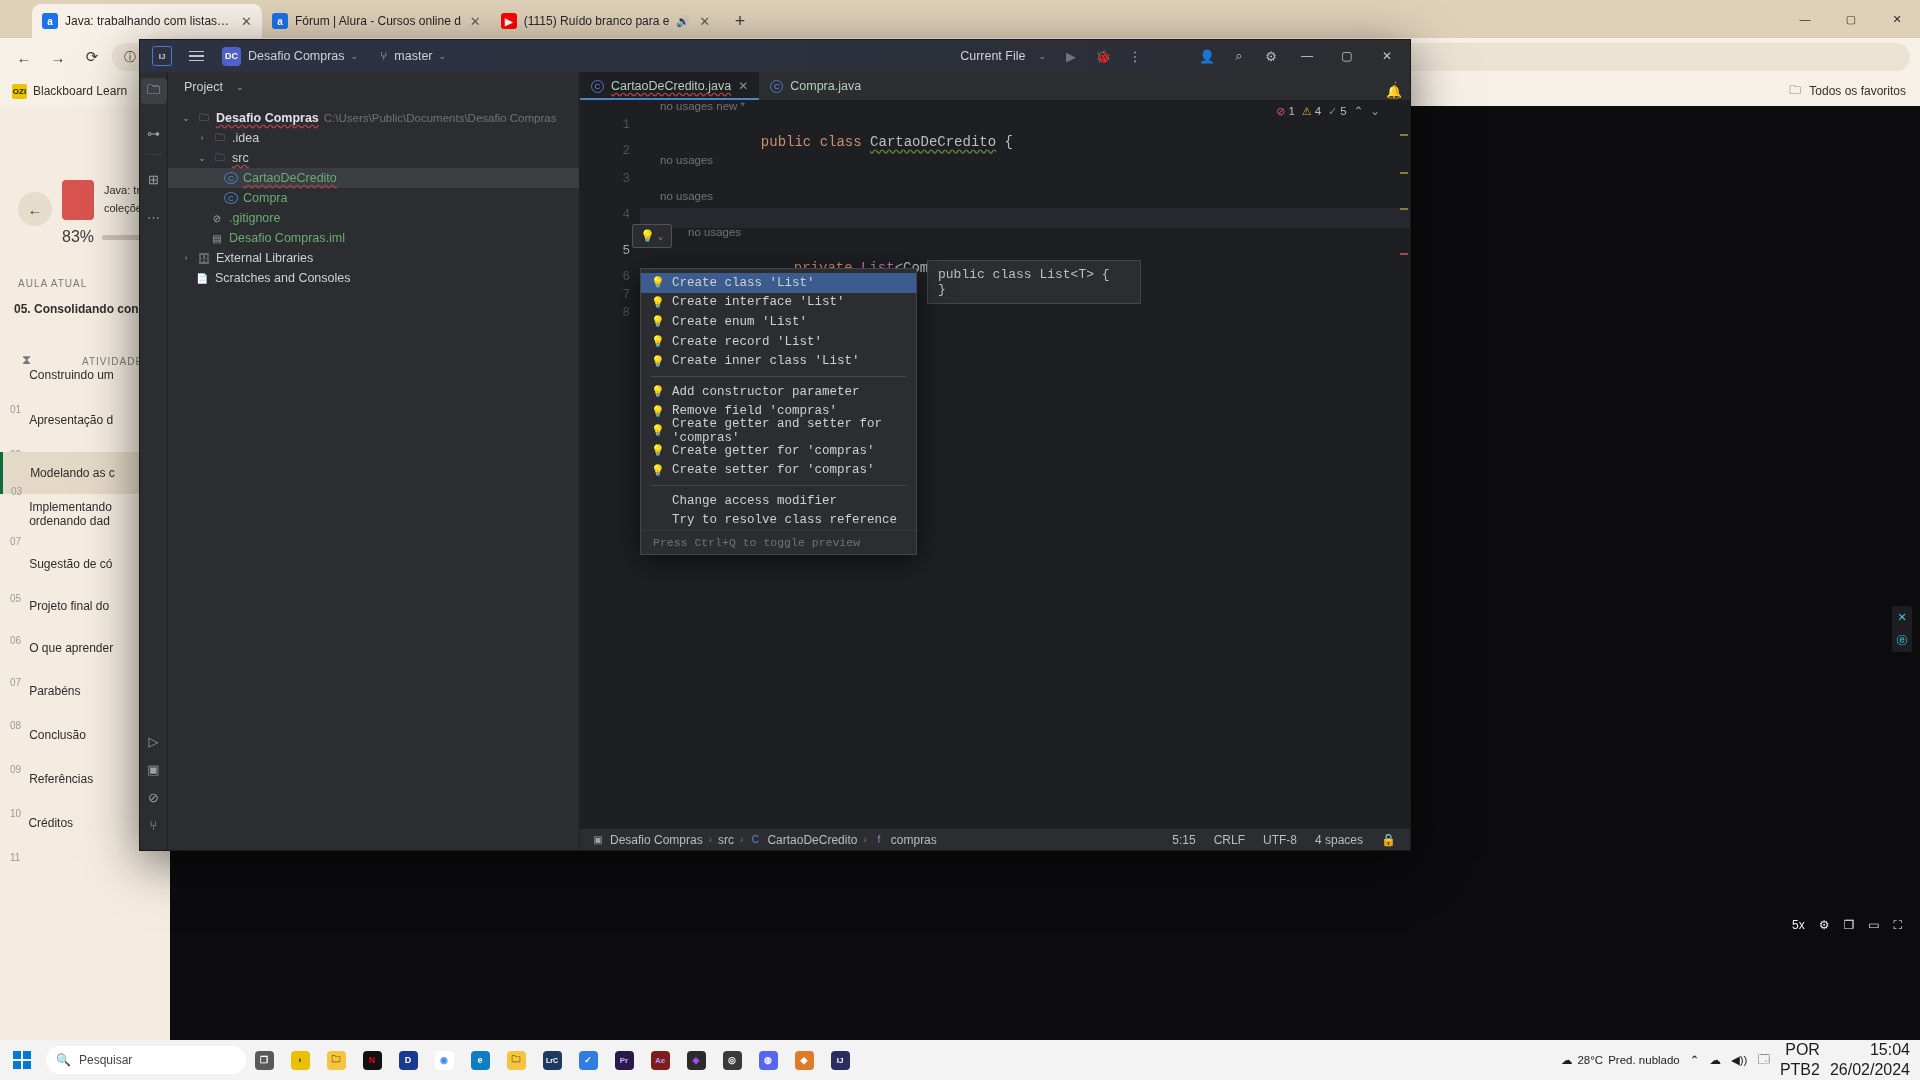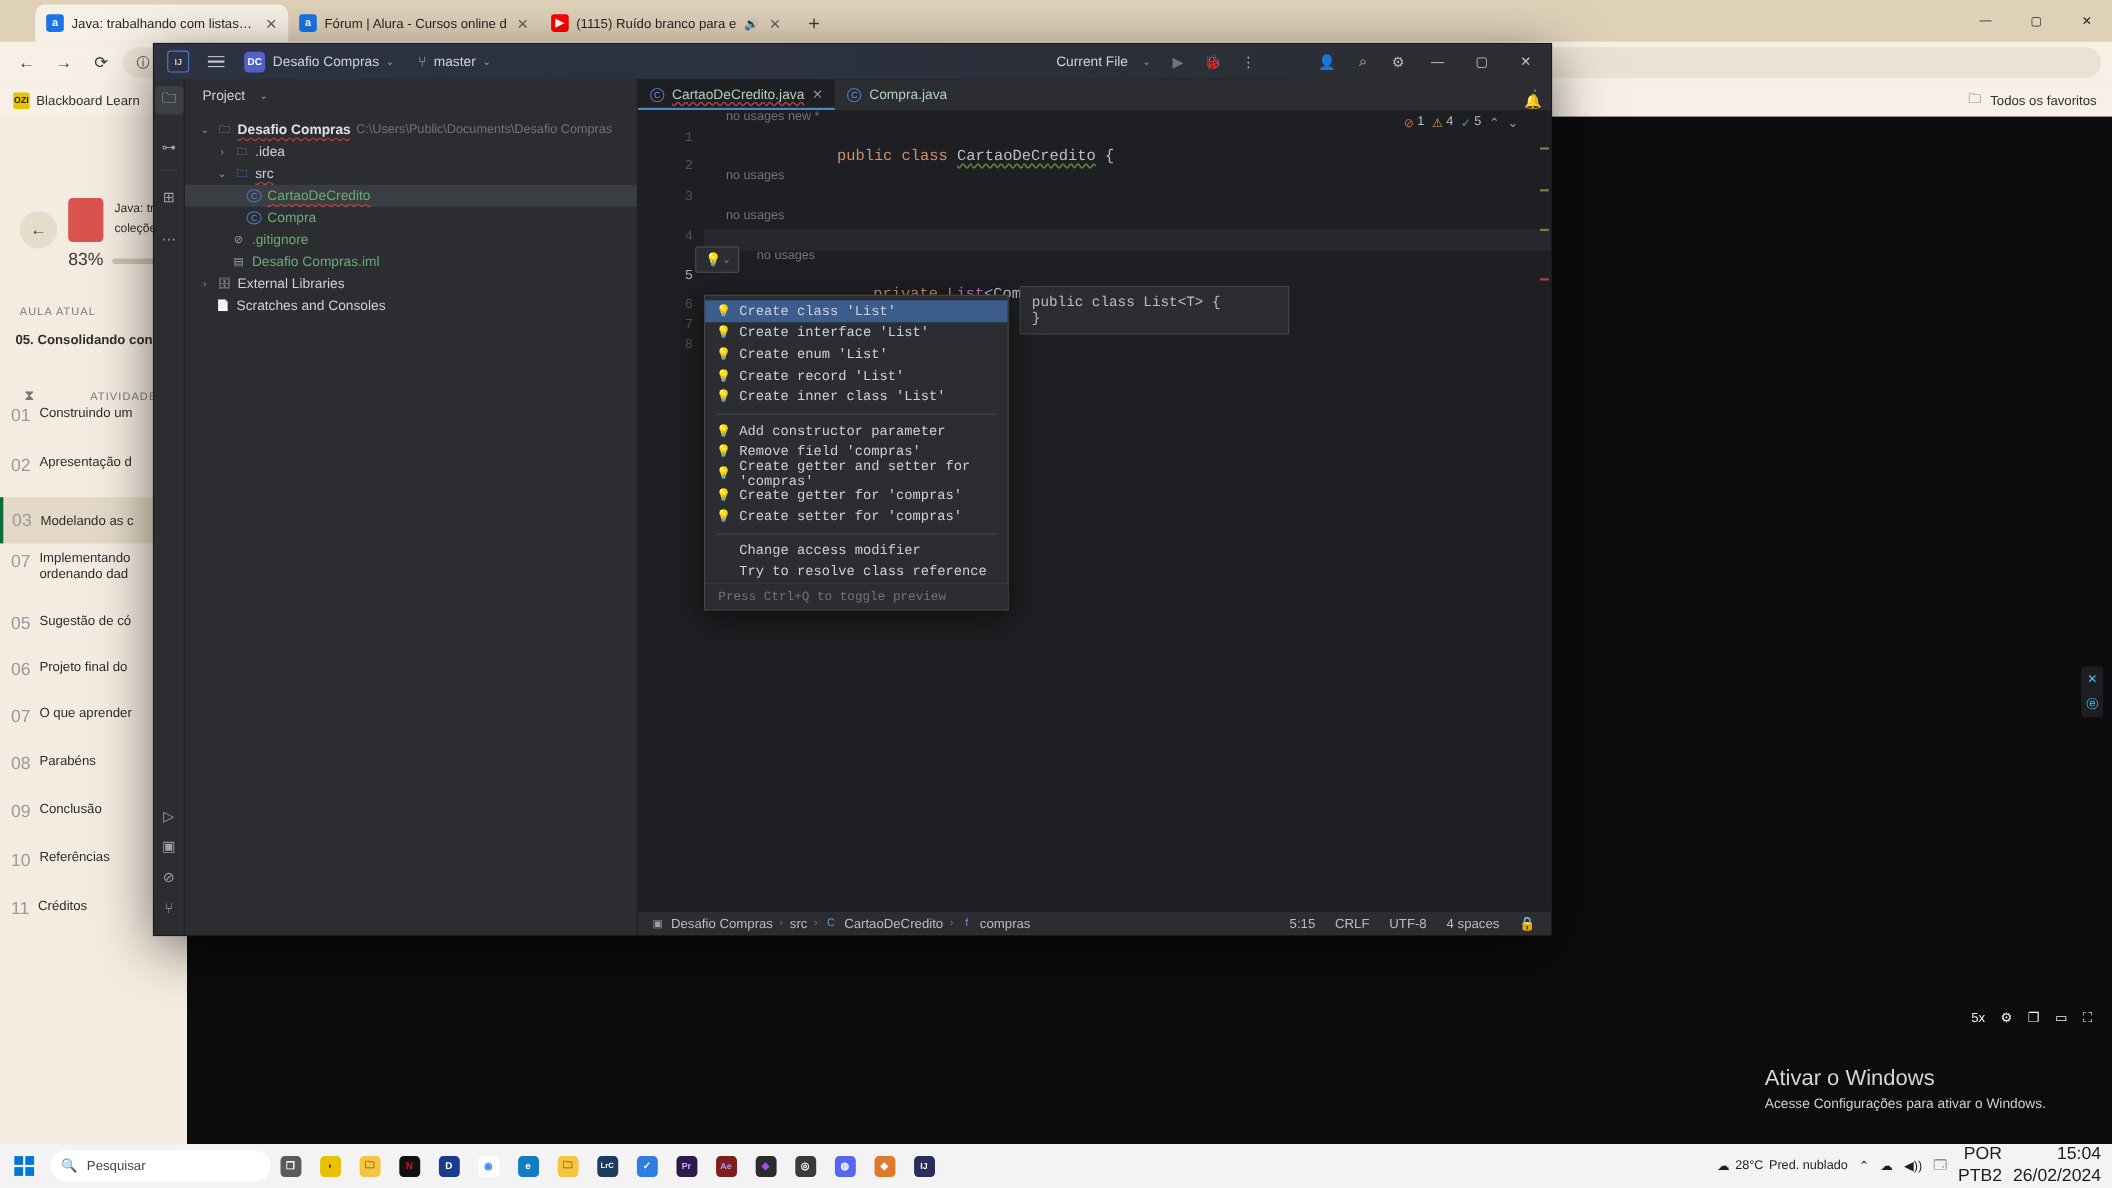--- a/index.html
+++ b/index.html
@@ -31,21 +31,21 @@
   #page { position:absolute; top:106px; left:0; width:1920px; height:974px; background:#f7efe3; }
   #alura-side { position:absolute; left:0; top:0; width:170px; height:974px; background:#f4ece0; }
   #alura-main { position:absolute; left:170px; top:0; right:0; bottom:0; background:#0c0c0e; }
   .sidebtn { position:absolute; width:34px; height:34px; border-radius:50%; background:#e6dccc; display:flex; align-items:center; justify-content:center; color:#3a3a3a; font-size:15px; }
   .prog-wrap { position:absolute; left:14px; top:40px; display:flex; align-items:center; gap:8px; }
   .prog-pill { font-size:16px; color:#3a3a3a; }
   .prog-bar { width:60px; height:5px; border-radius:3px; background:#cdc3b2; overflow:hidden;}
   .prog-fill { height:100%; background:#00c86f; }
   .side-txt { position:absolute; font-size:11px; color:#2f2f2f; }
   .side-item { position:absolute; left:10px; display:flex; gap:8px; align-items:flex-start; font-size:12px; color:#2d2d2d; width:150px; }
-  .side-item .num { color:#9a9a9a; font-size:16px; padding-top:2px; }
+  .side-item .num { color:#9a9a9a; font-size:10px; padding-top:2px;margin-top:34px; }
   .side-item.sel { background:#e4d9c7; border-left:3px solid #0d6b3e; }
 
   
   #idea { position:absolute; left:140px; top:40px; width:1270px; height:810px; background:#2b2d30; box-shadow:0 0 0 1px #1a1a1c, 0 12px 48px rgba(0,0,0,.55); display:flex; flex-direction:column; }
 
   #idea-titlebar { height:32px; background:#2e3138; display:flex; align-items:center; padding:0 6px; position:relative; flex:0 0 32px;
     background:linear-gradient(90deg,#2c3242 0%,#2c3140 40%,#2b2d30 100%); }
   .ij-logo { width:20px; height:20px; border:1px solid #4a7ad0; border-radius:3px; display:flex; align-items:center; justify-content:center; font-size:8px; color:#ccc; font-weight:bold; margin-left:6px;}
   .hamb { width:24px; height:24px; margin-left:12px; display:flex; flex-direction:column; justify-content:center; gap:3px; align-items:center; }
   .hamb span { display:block; width:15px; height:1.5px; background:#c4c7ce; }
@@ -114,21 +114,21 @@
   
   #intention { position:absolute; width:277px; background:#2b2d30; border:1px solid #43454a; box-shadow:0 6px 26px rgba(0,0,0,.6); z-index:50; padding:4px 0 0 0; }
   .imi { height:19.6px; display:flex; align-items:center; gap:8px; padding:0 10px; font-size:12.5px; color:#cdd0d6; }
   .imi.sel { background:#3b5c8c; }
   .imi .ic { width:13px; flex:0 0 13px; text-align:center; font-size:11px; }
   .imi.noic .ic { visibility:hidden; }
   .isep { height:1px; background:#43454a; margin:5px 10px; }
   #ihint { height:24px; display:flex; align-items:center; padding:0 12px; font-size:11.5px; color:#6f737a; background:#2b2d30; border-top:1px solid #36383c;}
 
   
-  #preview { position:absolute; width:245px; height:44px; background:#2b2d30; border:1px solid #43454a; z-index:49; padding:6px 10px; font-family:"Liberation Mono",monospace; font-size:13px; color:#bcbec4; }
+  #preview { position:absolute; width:214px; height:44px; background:#2b2d30; border:1px solid #43454a; z-index:49; padding:6px 10px; font-family:"Liberation Mono",monospace; font-size:13px; color:#bcbec4; }
 
   
   #markers { position:absolute; right:0; top:0; width:12px; bottom:0; }
   .mk { position:absolute; right:2px; width:8px; height:2px; }
 
   
   #breadcrumb { height:22px; background:#2b2d30; display:flex; align-items:center; gap:6px; padding-left:12px; font-size:12px; color:#b9bcc2; border-top:1px solid #1f2022; }
   .bc-ico { width:12px; text-align:center; font-size:10px; color:#9aa0a6; }
   .bc-sep { color:#6f737a; font-size:10px; }
   #bc-right { margin-left:auto; display:flex; align-items:center; gap:18px; padding-right:14px; color:#b9bcc2; font-size:12px; }
@@ -265,24 +265,20 @@
         </div>
     </div>
 
     <div id="alura-main">
       <div id="vidbar">
         <span>5x</span>
         <span>⚙</span>
         <span>❐</span>
         <span>▭</span>
         <span>⛶</span>
-      </div>
-      <div id="watermark">
-        <div class="w1">Ativar o Windows</div>
-        <div class="w2">Acesse Configurações para ativar o Windows.</div>
       </div>
       <div style="position:absolute;right:8px;top:500px;width:20px;height:46px;background:#1e1e22;border-radius:3px;display:flex;flex-direction:column;align-items:center;justify-content:space-around;">
         <span style="color:#3cc6e0;font-size:11px">✕</span>
         <span style="color:#3cc6e0;font-size:11px">ⓔ</span>
       </div>
     </div>
   </div>
 </div>
 
 <div id="idea">

